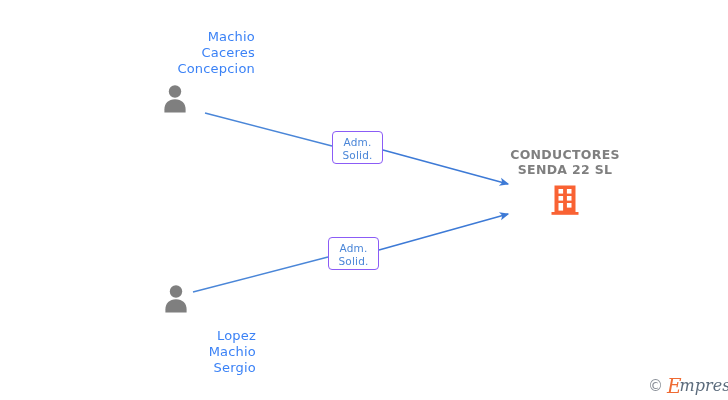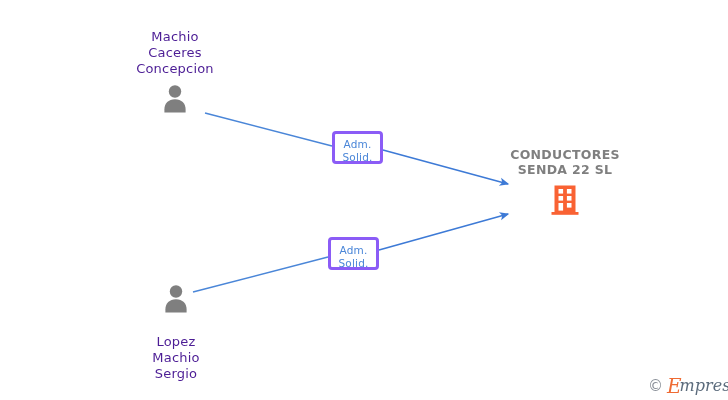--- a/index.html
+++ b/index.html
@@ -25,40 +25,41 @@
     height: 400px;
   }
 
   
   .person-node {
     position: absolute;
     width: 160px;
     text-align: center;
   }
   .person-name {
-    color: #4c1d95;
+    color: #3b82f6;
     font-size: 13px;
     line-height: 16px;
     letter-spacing: 0.2px;
     white-space: pre-line;
+    text-align: right;
   }
   .person-icon {
     display: block;
     margin: 0 auto;
   }
   #person-top {
     left: 95px;
     top: 29px;
   }
   #person-top .person-icon { margin-top: 6px; }
   #person-bottom {
     left: 96px;
     top: 283px;
   }
-  #person-bottom .person-name { margin-top: 21px; }
+  #person-bottom .person-name { margin-top: 15px; }
 
   
   #company-node {
     position: absolute;
     left: 485px;
     top: 147px;
     width: 160px;
     text-align: center;
   }
   .company-name {
@@ -71,21 +72,21 @@
   }
   .company-icon {
     display: block;
     margin: 6px auto 0 auto;
   }
 
   
   .edge-label {
     position: absolute;
     box-sizing: border-box;
-    border: 3px solid #8b5cf6;
+    border: 1px solid #8b5cf6;
     border-radius: 4px;
     background: #ffffff;
     color: #4a86d8;
     font-size: 10.5px;
     line-height: 13px;
     text-align: center;
     padding: 4px 0 4px 0;
     white-space: pre-line;
     letter-spacing: 0.2px;
     z-index: 5;

